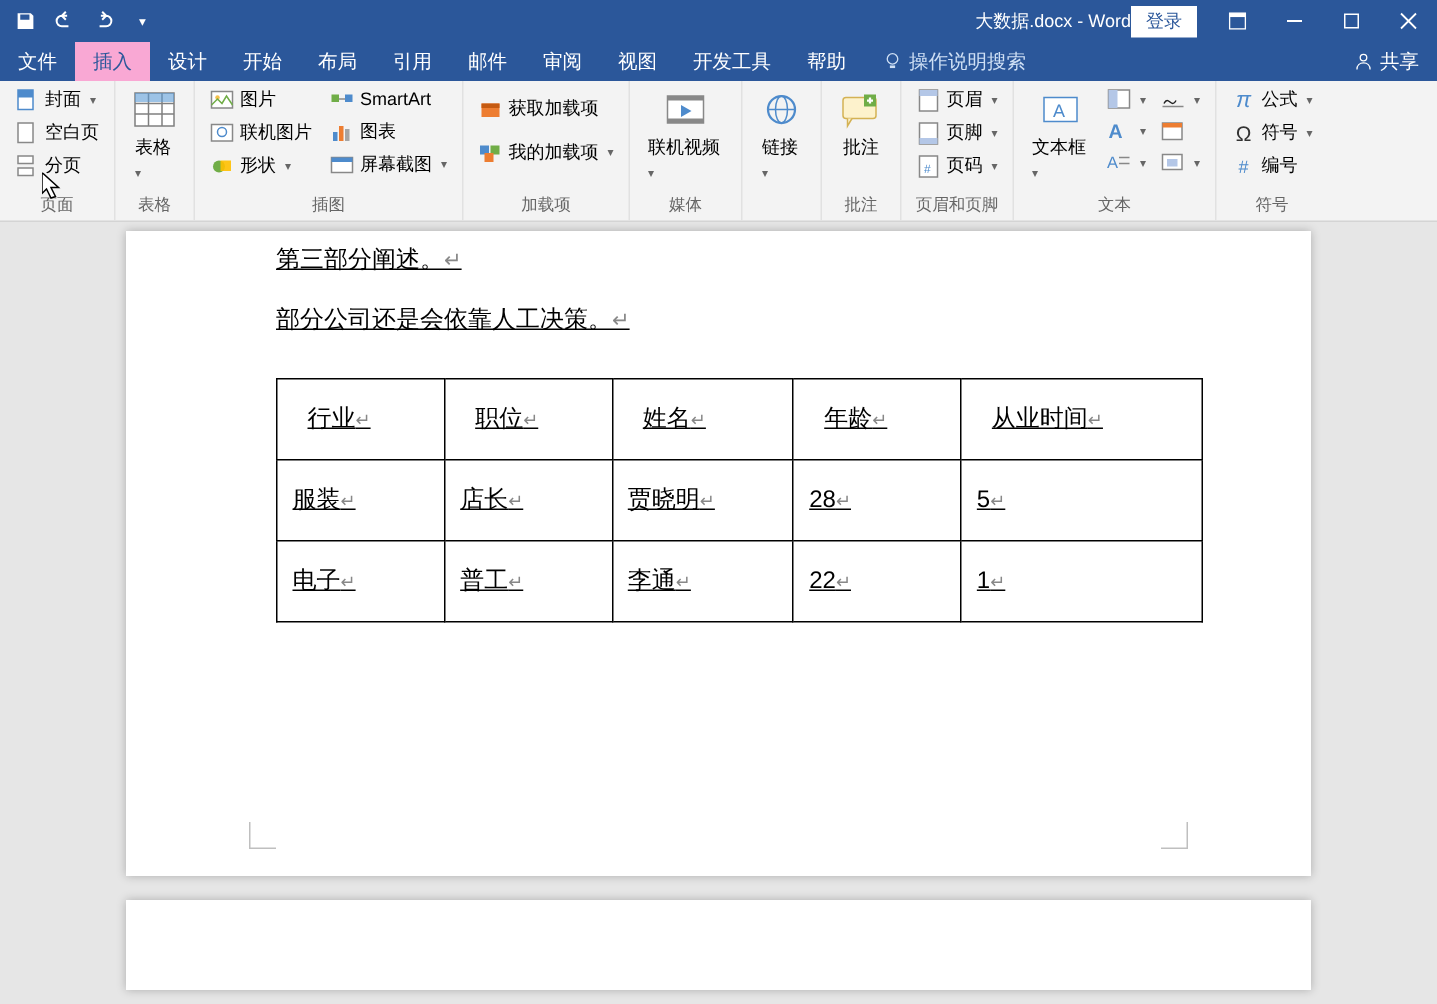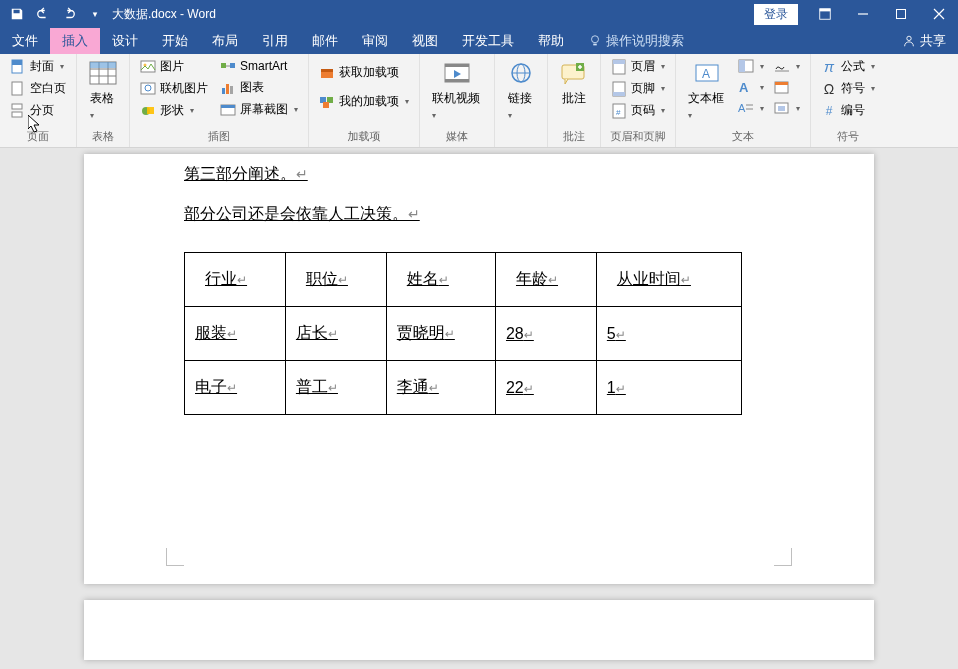--- a/index.html
+++ b/index.html
@@ -2,21 +2,21 @@
 <html><head>
 <meta charset="utf-8">
 <style>
 * { margin:0; padding:0; box-sizing:border-box; font-family:"Microsoft YaHei","Segoe UI",sans-serif; }
 body { background:#e6e6e6; width:958px; height:669px; overflow:hidden; font-size:12px; }
 
 
 .titlebar { height:28px; background:#2b579a; display:flex; align-items:center; color:#fff; }
 .qat { display:flex; gap:4px; padding:0 6px; align-items:center; }
 .qat .qbtn { width:22px; height:22px; display:flex; align-items:center; justify-content:center; cursor:pointer; }
-.title-center { flex:1; text-align:left; font-size:12px; }
+.title-center { flex:1; text-align:right; font-size:12px; }
 .title-right { display:flex; align-items:center; }
 .login-btn { background:#fff; color:#2b579a; padding:2px 10px; font-size:12px; margin-right:8px; cursor:pointer; }
 .winbtn { width:38px; height:28px; display:flex; align-items:center; justify-content:center; cursor:pointer; font-size:12px;}
 
 
 .tabs { height:26px; background:#2b579a; display:flex; align-items:stretch; color:#fff; }
 .tab { padding:0 12px; display:flex; align-items:center; font-size:13px; cursor:pointer; }
 .tab.active { background:#f9a8d4; color:#2b579a; }
 .tell-me { display:flex; align-items:center; gap:4px; padding:0 12px; color:#cfe0f5; font-size:13px;}
 .tell-me svg { flex:none; }
@@ -35,21 +35,21 @@
 .dd { font-size:8px; color:#666; margin-left:2px;}
 
 
 .docarea { height:calc(669px - 28px - 26px - 94px); overflow:auto; background:#e6e6e6; padding:6px 0 20px 0;text-decoration:underline;}
 .page { width:790px; margin:0 auto 16px auto; background:#fff; box-shadow:0 0 6px rgba(0,0,0,.25); position:relative; }
 .page1 { min-height:430px; padding:0 100px 40px 100px; }
 .page2 { height:60px; }
 .content-text { font-size:16px; color:#000; line-height:2.5; }
 .bold { font-weight:bold; }
 .para-mark { color:#888; font-size:14px; }
-.doc-table { border-collapse:collapse; margin-top:18px; width:558px;padding-left:32px; }
+.doc-table { border-collapse:collapse; margin-top:18px; width:618px;padding-left:32px; }
 .doc-table td { border:1px solid #000; padding:8px 10px; font-size:16px; height:54px; vertical-align:middle; }
 .doc-table .hdr td { padding-left:20px; }
 .cell-mark { color:#888; font-size:12px; }
 .crop-tl,.crop-tr,.crop-bl,.crop-br { position:absolute; width:18px; height:18px; border-color:#bfbfbf; }
 .crop-bl { bottom:18px; left:82px; border-left:1px solid #bfbfbf; border-bottom:1px solid #bfbfbf; }
 .crop-br { bottom:18px; right:82px; border-right:1px solid #bfbfbf; border-bottom:1px solid #bfbfbf; }
 .cursor-ptr { position:absolute; pointer-events:none; }
 </style>
 </head>
 <body>

